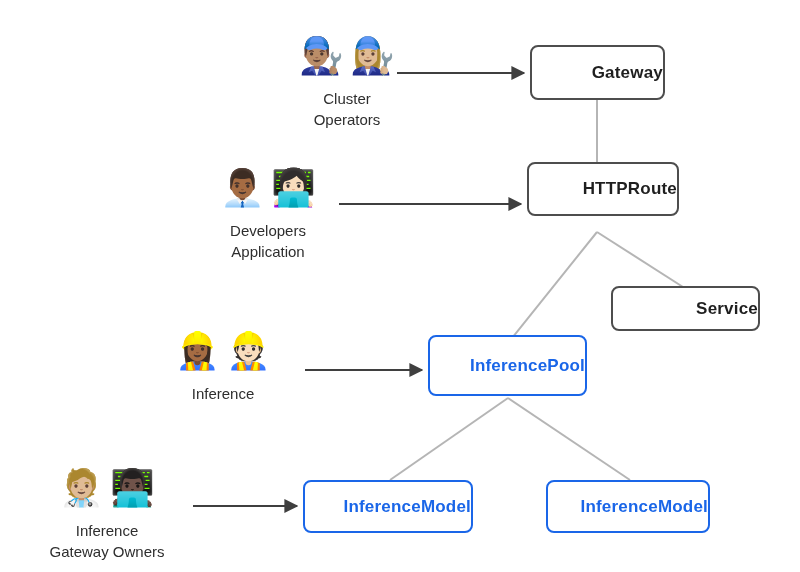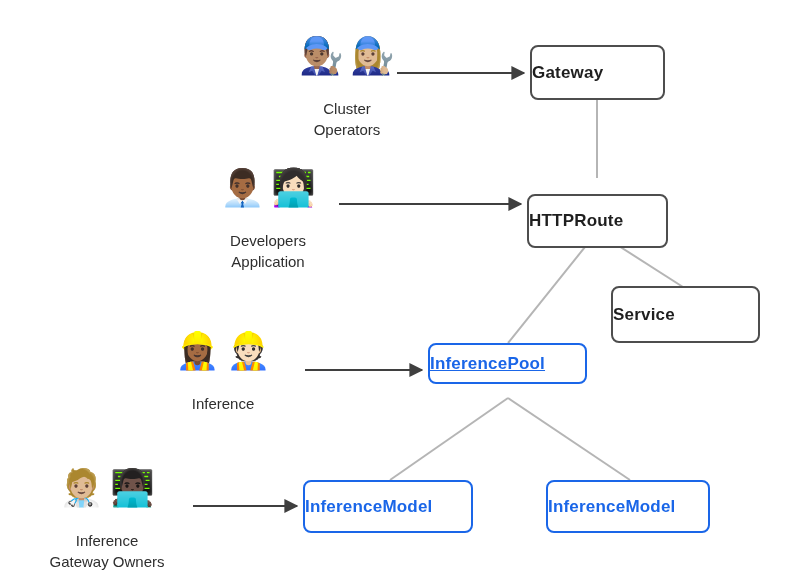--- a/index.html
+++ b/index.html
@@ -9,31 +9,31 @@
     font-family:"Liberation Sans", sans-serif;
     overflow:hidden;
   }
   svg.edges { position:absolute; left:0; top:0; width:800px; height:572px; }
   .edge { stroke:var(--edge-gray,#b5b5b5); stroke-width:2; fill:none; }
   .arrow-line { stroke:var(--arrow-dark,#3f3f3f); stroke-width:2; fill:none; }
   #arrowhead path { fill:var(--arrow-dark,#3f3f3f); }
 
   .node {
     position:absolute; box-sizing:border-box;
-    display:flex; align-items:center; justify-content:flex-start;
+    display:flex; align-items:center; justify-content:flex-end;
     background:#ffffff; border-radius:8px;
     font-size:17px; font-weight:700; letter-spacing:.2px;
   }
   .node-gray { border:2px solid var(--node-border-gray,#4d4d4d); color:var(--node-text-dark,#1f1f1f); }
   .node-blue { border:2px solid var(--accent-blue,#1a66e8); color:var(--accent-blue,#1a66e8); }
 
   .actor { position:absolute; width:200px; text-align:center; color:var(--label-text,#2e2e2e); }
   .actor-icons { font-size:36px; line-height:44px; height:44px; white-space:nowrap; }
   .actor-icons span { margin:0 3px; }
-  .actor-label { margin-top:20px; font-size:15px; line-height:21px; }
+  .actor-label { margin-top:10px; font-size:15px; line-height:21px; }
 </style>
 </head>
 <body>
 
 <div class="canvas">
 
   <svg class="edges" viewBox="0 0 800 572">
     <defs>
       <marker id="arrowhead" viewBox="0 0 10 10" refX="9" refY="5" markerWidth="7" markerHeight="7" orient="auto-start-reverse">
         <path d="M0,0 L10,5 L0,10 z"></path>
@@ -88,29 +88,29 @@
     <div class="actor-label">
       <div>Inference</div>
       <div>Gateway Owners</div>
     </div>
   </div>
 
   <div class="node node-gray" style="left:530px; top:45px; width:135px; height:55px;">
     <span>Gateway</span>
   </div>
 
-  <div class="node node-gray" style="left:527px; top:194px; width:141px; height:54px;">
+  <div class="node node-gray" style="left:527px; top:162px; width:152px; height:54px;">
     <span>HTTPRoute</span>
   </div>
 
-  <div class="node node-gray" style="left:611px; top:286px; width:149px; height:57px;">
+  <div class="node node-gray" style="left:611px; top:286px; width:149px; height:45px;">
     <span>Service</span>
   </div>
 
-  <div class="node node-blue" style="left:428px; top:343px; width:159px; height:41px;text-decoration:underline;">
+  <div class="node node-blue" style="left:428px; top:335px; width:159px; height:61px;">
     <span>InferencePool</span>
   </div>
 
   <div class="node node-blue" style="left:303px; top:480px; width:170px; height:53px;">
     <span>InferenceModel</span>
   </div>
 
   <div class="node node-blue" style="left:546px; top:480px; width:164px; height:53px;">
     <span>InferenceModel</span>
   </div>

